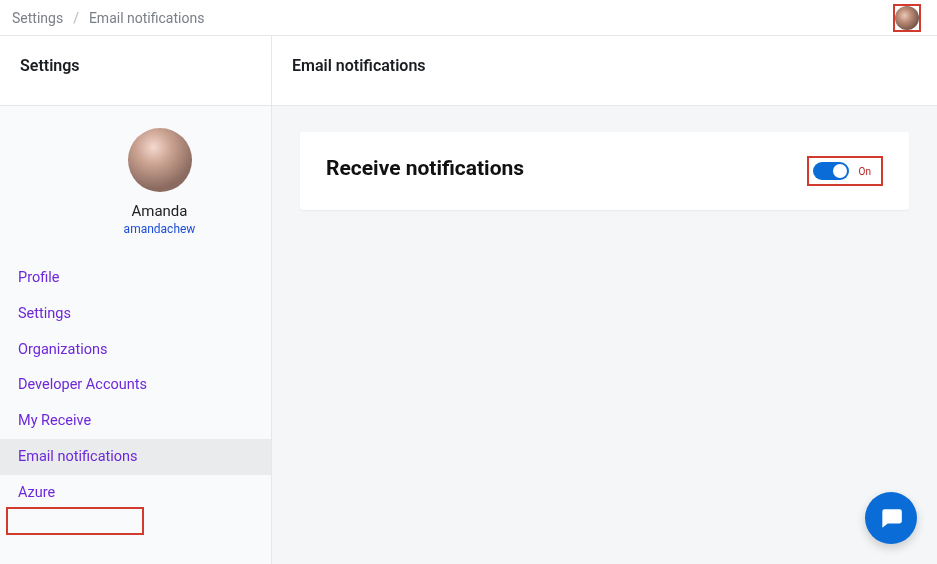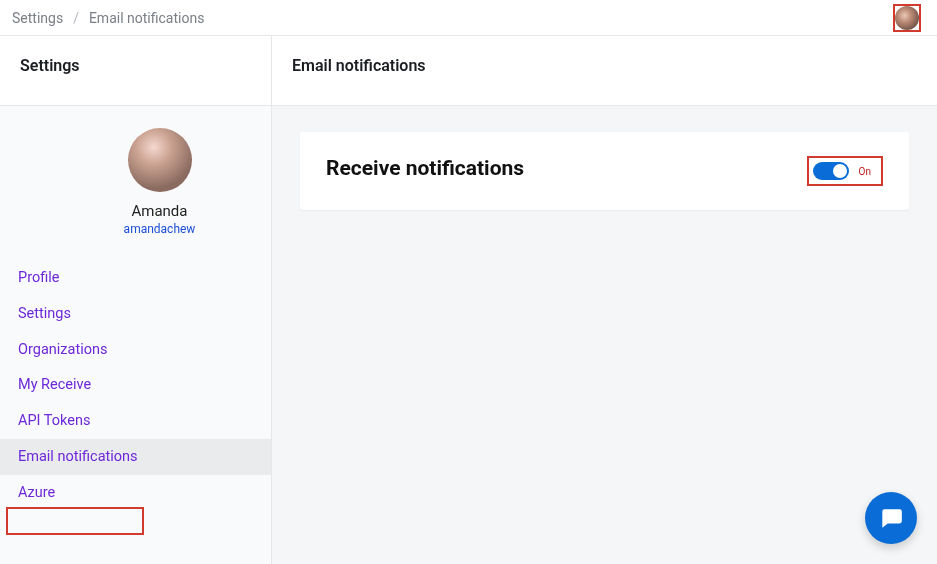--- a/index.html
+++ b/index.html
@@ -206,22 +206,22 @@
     <div class="user-card">
       <div class="user-avatar"></div>
       <div class="user-display">Amanda</div>
       <div class="user-handle">amandachew</div>
     </div>
 
     <ul class="nav-list">
       <li class="nav-item">Profile</li>
       <li class="nav-item">Settings</li>
       <li class="nav-item">Organizations</li>
+      <li class="nav-item">Developer Accounts</li>
       <li class="nav-item">My Receive</li>
-      <li class="nav-item">API Tokens</li>
       <li class="nav-item active">Email notifications</li>
       <li class="nav-item">Azure</li>
     </ul>
 
     <div class="red-box-a" style="left:6px; top:471px; width:138px; height:28px;"></div>
   </aside>
 
   <section class="content">
     <div class="content-header">Email notifications</div>
 

